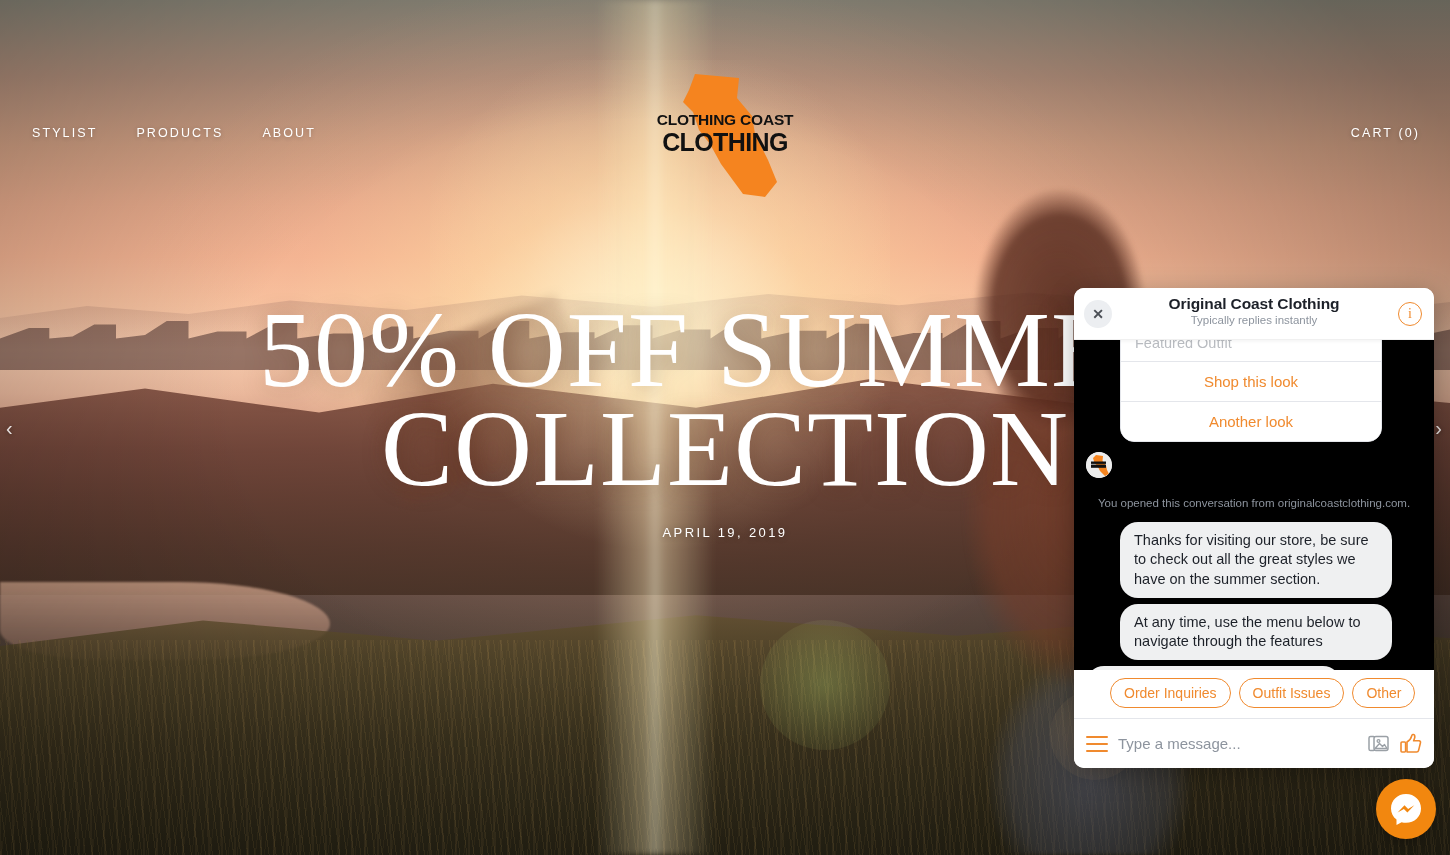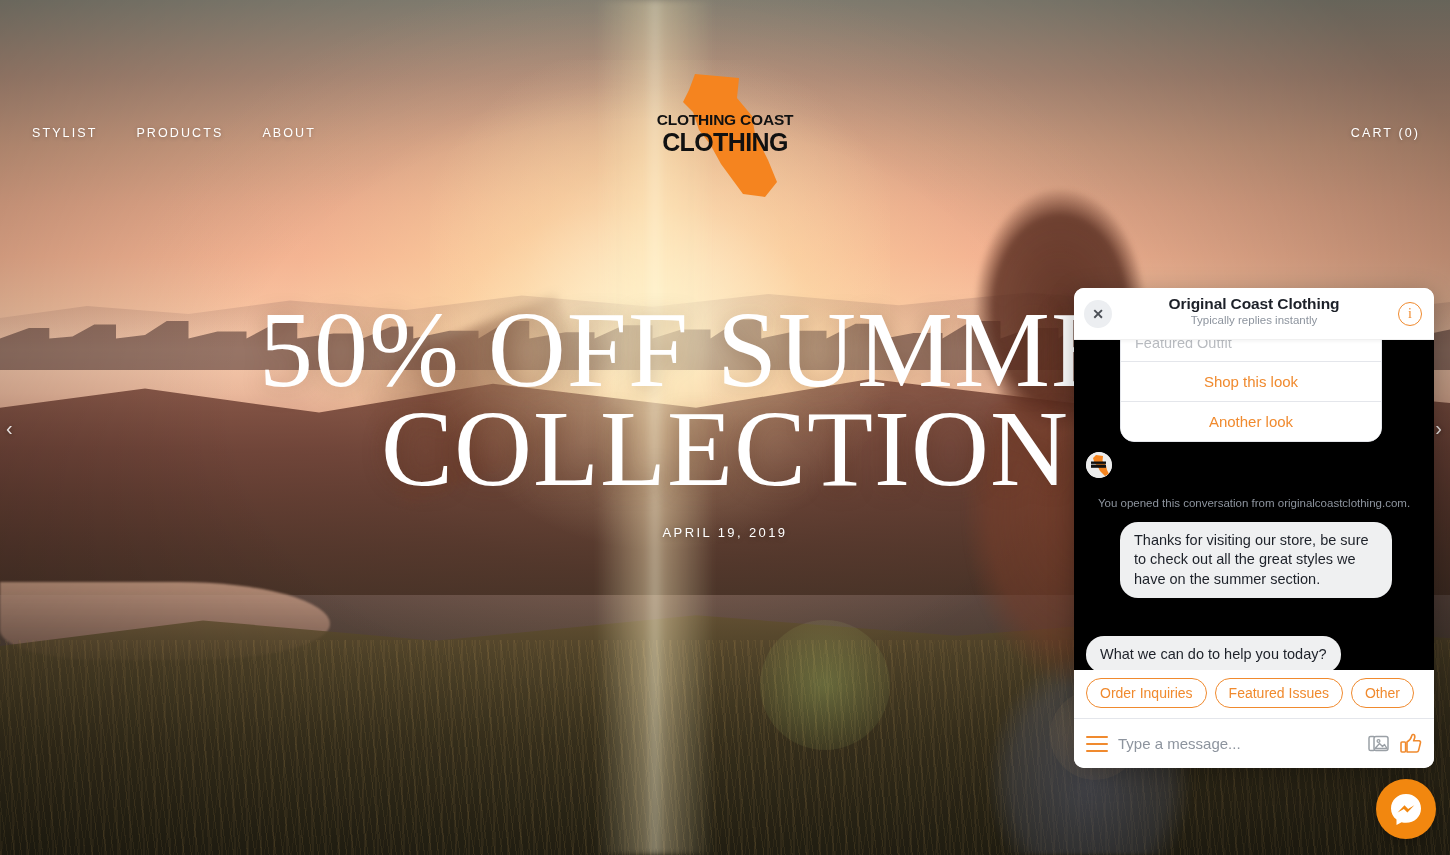--- a/index.html
+++ b/index.html
@@ -256,21 +256,21 @@
   .msg-avatar.blank { background: transparent; }
   .bubble {
     background: #eff0f1; border-radius: 18px;
     padding: 9px 14px; font-size: 14.5px; line-height: 1.33;
     color: #1d2129; max-width: 272px;
   }
 
   
   .quick-replies {
     flex: 0 0 auto; padding: 8px 12px 10px;
-    display: flex; gap: 8px; background: #fff;
+    display: flex; gap: 8px; background: #fff; margin-left: 24px;
   }
   .qr-chip {
     border: 1.4px solid #f08a2e; color: #f08a2e;
     background: #fff; border-radius: 16px;
     padding: 6px 13px; font-size: 14px; cursor: pointer;
     white-space: nowrap; font-family: "Liberation Sans", sans-serif;
   }
 
   
   .composer {
@@ -379,32 +379,33 @@
 
       <div class="system-note">You opened this conversation from originalcoastclothing.com.</div>
 
       <div class="msg-list">
         <div class="msg-row">
           <div class="msg-avatar blank"></div>
           <div class="bubble">Thanks for visiting our store, be sure to check out all the great styles we have on the summer section.</div>
         </div>
         <div class="msg-row">
           <div class="msg-avatar blank"></div>
+          <div class="bubble">At any time, use the menu below to navigate through the features</div>
         </div>
         <div class="msg-row">
 
           <div class="bubble">What we can do to help you today?</div>
         </div>
       </div>
 
     </div>
 
     <div class="quick-replies">
       <button class="qr-chip">Order Inquiries</button>
-      <button class="qr-chip">Featured Issues</button>
+      <button class="qr-chip">Outfit Issues</button>
       <button class="qr-chip">Other</button>
     </div>
 
     <div class="composer">
       <div class="hamburger">
         <span></span>
           <span></span>
           <span></span>
       </div>
       <input class="msg-input" type="text" placeholder="Type a message..." style="">

